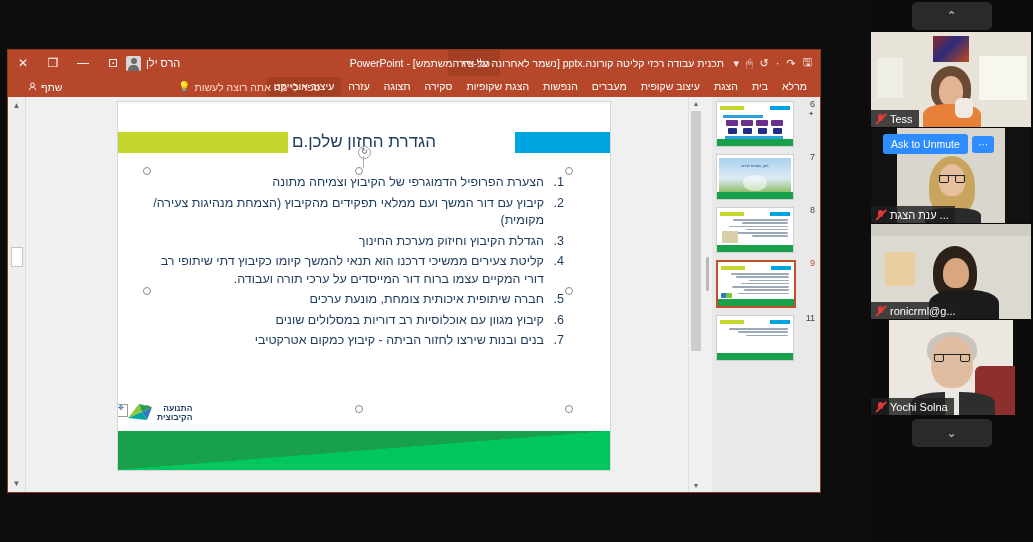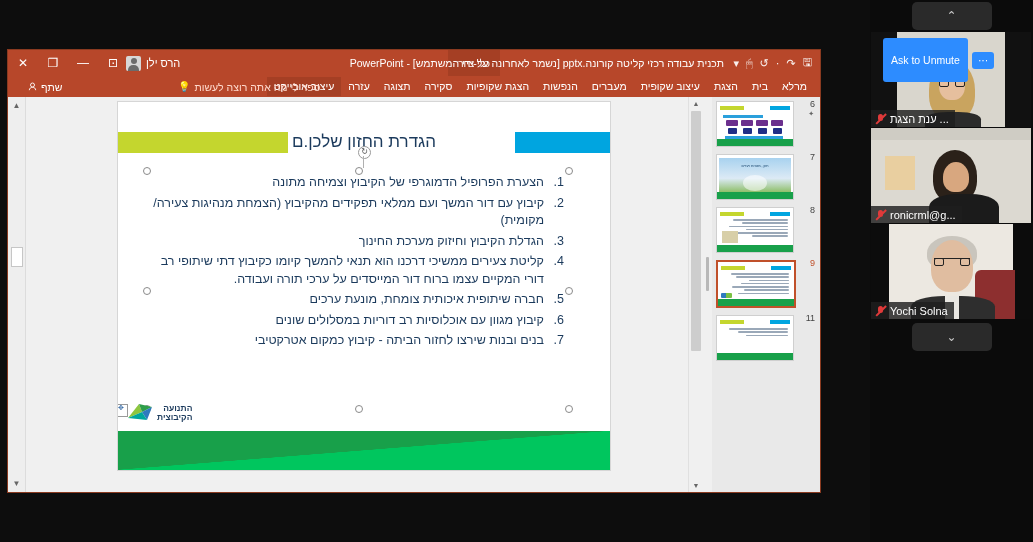--- a/index.html
+++ b/index.html
@@ -130,21 +130,21 @@
   .chev{width:80px;height:28px;margin:2px auto;background:#2a2a2a;border-radius:5px;
     display:flex;align-items:center;justify-content:center;color:#c8c8c8;font-size:12px;}
   .tile{position:relative;width:160px;height:95px;margin:1px auto 1px 1px;overflow:hidden;background:#111;}
   .tile .scene{position:absolute;inset:0;}
   .namebar{position:absolute;left:0;bottom:0;height:17px;display:flex;align-items:center;gap:4px;
     padding:0 6px 0 4px;background:rgba(30,30,30,.82);color:#fff;font-size:11px;max-width:150px;}
   .mic-muted{position:relative;width:11px;height:12px;flex:0 0 auto;}
   .mic-muted::before{content:"";position:absolute;left:3px;top:1px;width:5px;height:7px;border-radius:2.5px;background:#e03a3a;}
   .mic-muted::after{content:"";position:absolute;left:-1px;top:5px;width:14px;height:1.6px;background:#e03a3a;transform:rotate(-45deg);}
   .ask-unmute{position:absolute;left:12px;top:6px;display:flex;align-items:center;gap:4px;z-index:5;}
-  .ask-btn{background:#2d8cff;color:#fff;font-size:10.5px;padding:16px 8px;border-radius:3px;white-space:nowrap;text-align:center;}
+  .ask-btn{background:#2d8cff;color:#fff;font-size:10.5px;padding:4px 8px;border-radius:3px;white-space:nowrap;text-align:center;}
   .dots-btn{background:#2d8cff;color:#fff;font-size:10.5px;padding:4px 6px;border-radius:3px;line-height:9px;}
 
   
   .wall{position:absolute;inset:0;}
   .person{position:absolute;border-radius:50% 50% 42% 42%;}
   .hair{position:absolute;border-radius:50% 50% 40% 40%;}
   .torso{position:absolute;border-radius:40% 40% 0 0;}
   .window-l{position:absolute;background:#f4f6f2;}
   .painting{position:absolute;background:linear-gradient(135deg,#8a2b2b,#2b2b7a 45%,#c24a1e);}
   .glasses{position:absolute;height:5px;border-top:1.6px solid #222;}
@@ -380,20 +380,36 @@
 
       </div>
     </div>
 
   </div>
 
   <div class="zoom-panel">
 
     <div class="chev">⌃</div>
 
+    <div class="tile">
+      <div class="scene">
+        <div class="wall" style="background:#e7e3d8;"></div>
+        <div class="window-l" style="left:6px;top:26px;width:26px;height:40px;background:#efefe6;"></div>
+        <div class="window-l" style="left:108px;top:24px;width:48px;height:44px;background:#f7f7f0;"></div>
+        <div class="painting" style="left:62px;top:4px;width:36px;height:26px;"></div>
+        <div class="hair" style="left:60px;top:34px;width:40px;height:44px;background:#6b4a33;"></div>
+        <div class="person" style="left:68px;top:44px;width:24px;height:30px;background:#e3b493;"></div>
+        <div class="torso" style="left:52px;top:72px;width:58px;height:26px;background:#e8803a;"></div>
+        <div style="position:absolute;left:84px;top:66px;width:18px;height:20px;background:#f0ebe2;border-radius:6px;"></div>
+      </div>
+      <div class="namebar">
+        <span class="mic-muted"></span>
+        <span>Tess</span>
+      </div>
+    </div>
 
 
     <div class="tile">
       <div class="scene">
         <div class="wall" style="background:#d9d6cd;"></div>
         <div style="position:absolute;left:0;top:0;width:26px;height:95px;background:#111;"></div>
         <div style="position:absolute;left:134px;top:0;width:26px;height:95px;background:#111;"></div>
         <div class="hair" style="left:58px;top:28px;width:46px;height:60px;background:#c9a45f;"></div>
         <div class="person" style="left:68px;top:36px;width:26px;height:32px;background:#e6bf9e;"></div>
         <div class="glasses" style="left:68px;top:47px;width:26px;"></div>

